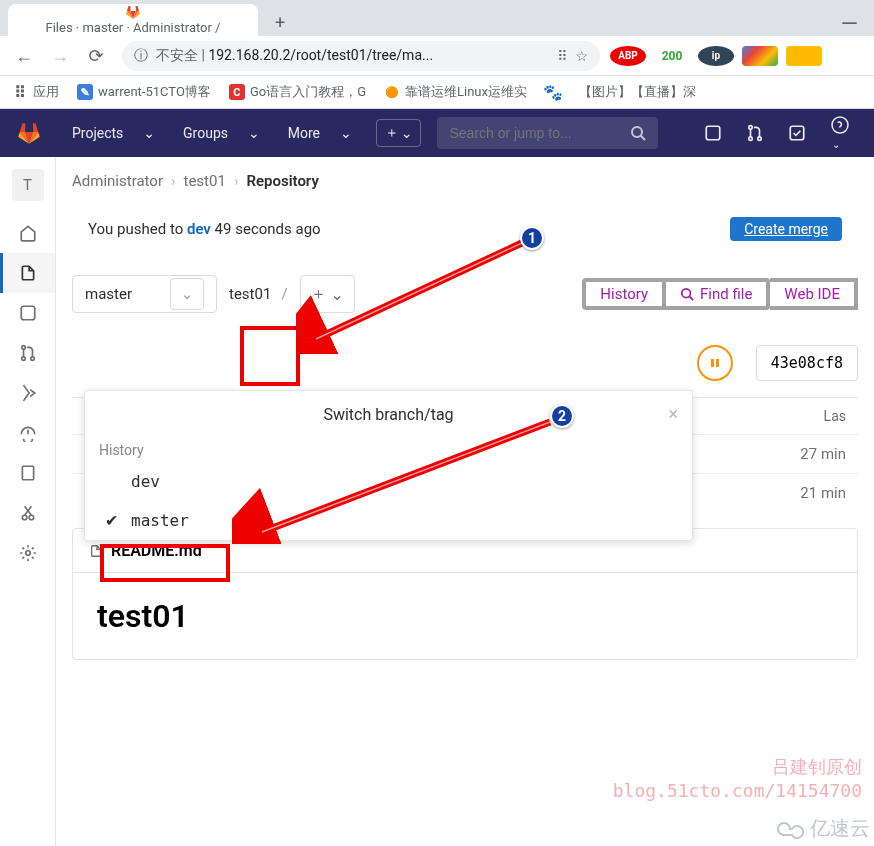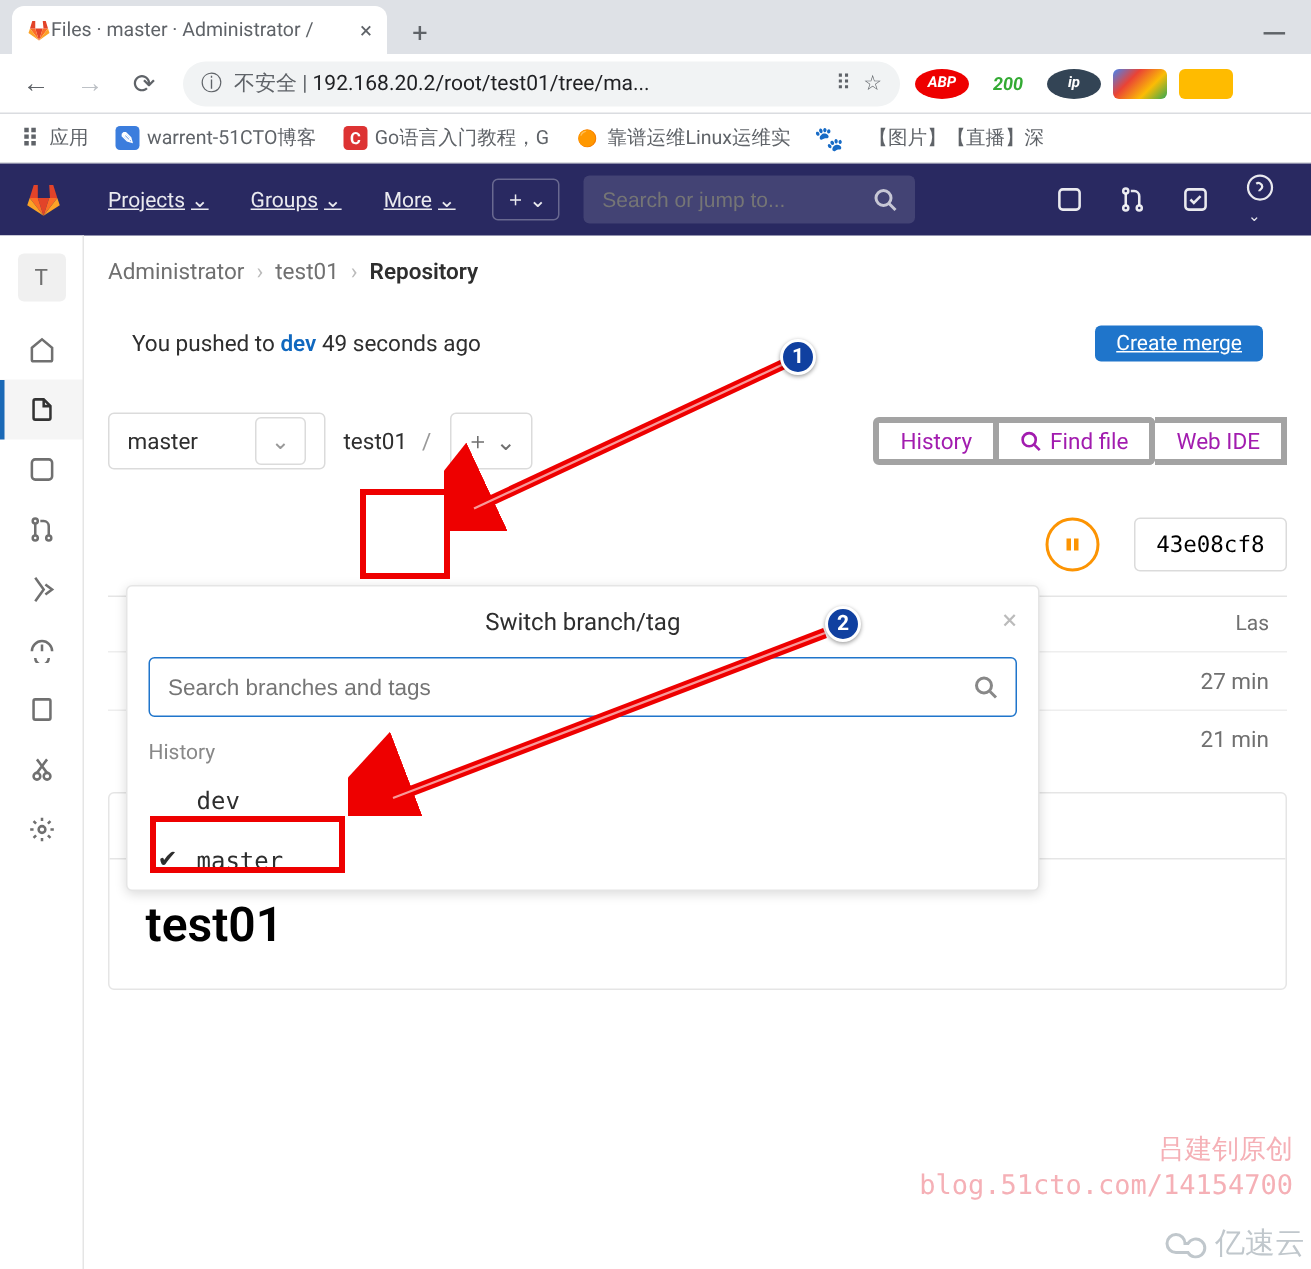--- a/index.html
+++ b/index.html
@@ -1,41 +1,41 @@
 <!DOCTYPE html>
 <html><head>
 <meta charset="utf-8">
 <style>
 * { box-sizing: border-box; margin: 0; padding: 0; }
 body { font-family: -apple-system, BlinkMacSystemFont, "Segoe UI", Roboto, sans-serif; background: #fff; width: 874px; height: 846px; overflow: hidden; position: relative; }
 
 
 .browser-tabs { height: 36px; background: #dee1e6; display: flex; align-items: flex-end; padding-left: 8px; }
-.tab { background: #fff; height: 32px; border-radius: 8px 8px 0 0; display: flex; align-items: center; padding: 0 10px; min-width: 250px; gap: 0; font-size: 13px; color: #5f6368; }
+.tab { background: #fff; height: 32px; border-radius: 8px 8px 0 0; display: flex; align-items: center; padding: 0 10px; min-width: 250px; gap: 0; font-size: 13px; color: #5f6368; flex-direction: column; }
 .tab-favicon { width:16px; height:16px; display:inline-flex; }
 .tab-close { color:#5f6368; font-size:15px; margin-left:auto; }
 .new-tab { width:28px; height:28px; display:flex; align-items:center; justify-content:center; color:#5f6368; font-size:18px; margin-left:8px; }
 
 .browser-bar { height: 40px; display: flex; align-items: center; padding: 0 8px; gap: 4px; border-bottom: 1px solid #dadce0; }
 .nav-btn { width: 32px; height: 32px; display: flex; align-items: center; justify-content: center; color: #5f6368; font-size: 18px; border-radius: 50%; }
 .nav-btn.disabled { color: #bdc1c6; }
 .url-bar { flex: 1; height: 30px; background: #f1f3f4; border-radius: 15px; display: flex; align-items: center; padding: 0 12px; font-size: 14px; color: #5f6368; gap: 8px; margin: 0 6px; overflow:hidden; }
 .url-text { white-space: nowrap; overflow: hidden; text-overflow: ellipsis; flex:1; }
 .ext-icons { display: flex; gap: 8px; align-items: center; }
-.ext-icon { width: 36px; height: 20px; border-radius: 4px; display:flex; align-items:center; justify-content:center; font-size:10px; font-weight:bold; color:white;font-style:italic; }
+.ext-icon { width: 36px; height: 20px; border-radius: 4px; display:flex; align-items:center; justify-content:center; font-size:10px; font-weight:bold; color:white; }
 
 .bookmarks { height: 33px; display: flex; align-items: center; padding: 0 12px; gap: 18px; font-size: 13px; color: #5f6368; border-bottom:1px solid #dadce0; overflow:hidden; white-space:nowrap; }
 .bookmarks span { display:flex; align-items:center; gap:5px; }
 .bm-icon { width:16px; height:16px; display:inline-flex; align-items:center; justify-content:center; font-size:11px; font-weight:bold; border-radius:3px; }
 
 
 .gitlab-nav { height: 48px; background: #292961; display: flex; align-items: center; padding: 0 16px; gap: 8px; color: rgba(255,255,255,0.9); font-size: 14px; }
 .gitlab-logo { margin-right: 12px; }
 .gitlab-logo svg { display:block; }
-.nav-item { padding: 8px 10px; display: flex; align-items: flex-end; gap: 4px; color: rgba(255,255,255,0.9); text-decoration: underline; }
+.nav-item { padding: 8px 10px; display: flex; align-items: flex-start; gap: 20px; color: rgba(255,255,255,0.9); }
 .search-box { flex: 1; max-width: 230px; height: 32px; background: rgba(255,255,255,0.12); border-radius: 4px; display: flex; align-items: center; padding: 0 12px; color: rgba(255,255,255,0.7); margin-left: 8px; }
 .search-box input { background: none; border: none; color: rgba(255,255,255,0.7); flex:1; font-size:14px; outline:none; }
 .nav-icon-btn { padding: 8px; color: rgba(255,255,255,0.9); }
 .plus-btn { border:1px solid rgba(255,255,255,0.3); border-radius:4px; padding:4px 8px; display:flex; align-items:center; gap:2px; margin-left:6px; }
 
 
 .gitlab-body { display: flex; height: calc(846px - 36px - 40px - 33px - 48px); }
 .sidebar { width: 56px; background: #fff; border-right: 1px solid #e5e5e5; display:flex; flex-direction:column; }
 .sidebar-avatar { width:32px; height:32px; background:#f0f0f0; color:#707070; border-radius:4px; display:flex; align-items:center; justify-content:center; font-size:15px; margin:12px auto; }
 .sidebar-item { height:40px; display:flex; align-items:center; justify-content:center; color:#707070; }
@@ -366,27 +366,20 @@
         <h1>test01</h1>
       </div>
     </div>
   </div>
 </div>
 
 <div class="dropdown">
   <div class="dropdown-head">
     <span>Switch branch/tag</span>
     <span class="dropdown-close">×</span>
-  </div>
-  <div class="dropdown-search">
-    <input placeholder="Search branches and tags" style="">
-    <svg width="16" height="16" viewBox="0 0 16 16" fill="none" stroke="#888" stroke-width="2">
-        <circle cx="7" cy="7" r="5"></circle>
-        <line x1="11" y1="11" x2="15" y2="15"></line>
-      </svg>
   </div>
   <div class="dropdown-label">History</div>
   <div class="dropdown-item">
     <span style="width:16px;"></span>
     <span>dev</span>
   </div>
   <div class="dropdown-item">
     <span style="width:16px;font-family:sans-serif;">✔</span>
     <span>master</span>
   </div>

